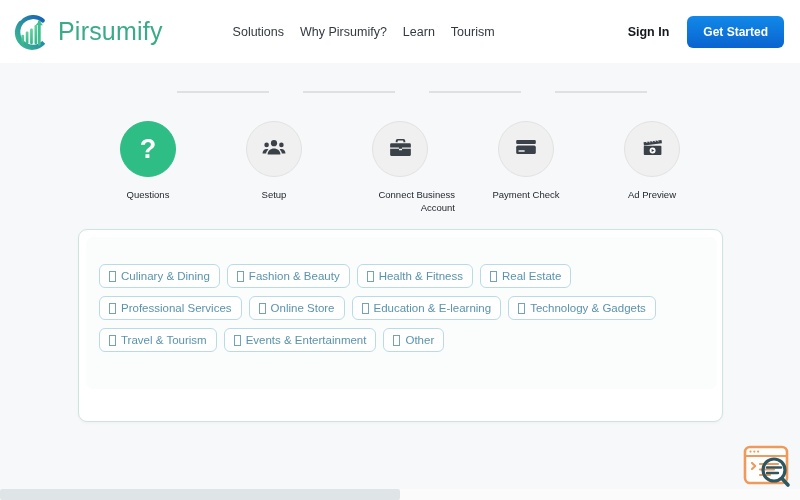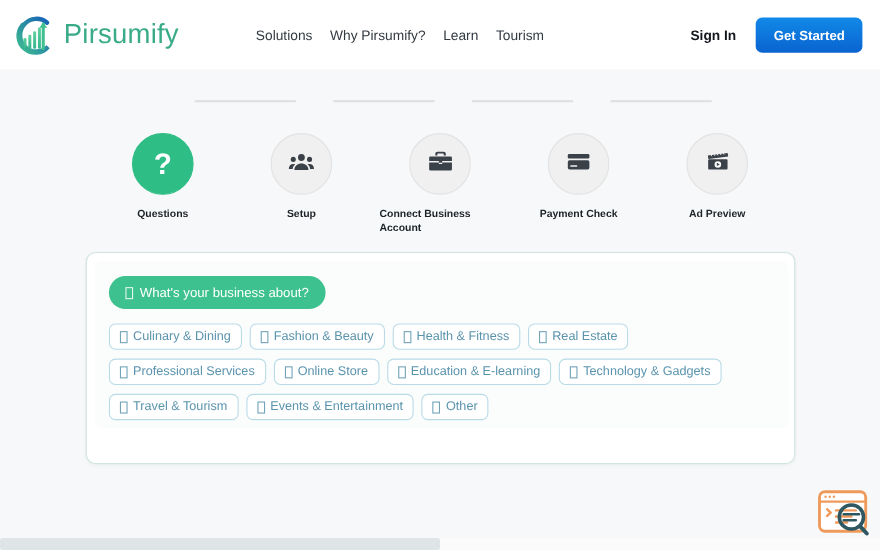--- a/index.html
+++ b/index.html
@@ -124,23 +124,23 @@
   .step-qmark {
     font-size: 27px;
     font-weight: bold;
     color: #ffffff;
     line-height: 1;
     font-family: "Liberation Sans", sans-serif;
   }
   .step-label {
     margin-top: 12px;
     font-size: 9.5px;
-    font-weight: bold;
+    font-weight: normal;
     color: #1d2227;
-    text-align: left;
+    text-align: right;
     line-height: 1.35;
     max-width: 110px;
   }
   .connector {
     position: absolute;
     top: 28px;
     height: 1.5px;
     background: #e0e0e0;
     z-index: 1;
   }
@@ -352,24 +352,20 @@
         </svg>
       </span>
     </div>
     <div class="step-label">Ad Preview</div>
   </div>
 </div>
 
 <div class="card">
   <div class="inner-panel">
 
-    <div class="question-chip">
-      <span class="tofu"></span>
-      <span>What's your business about?</span>
-    </div>
 
     <div class="options">
       <button class="option-chip">
         <span class="tofu"></span>
         <span>Culinary &amp; Dining</span>
       </button>
       <button class="option-chip">
         <span class="tofu"></span>
         <span>Fashion &amp; Beauty</span>
       </button>

